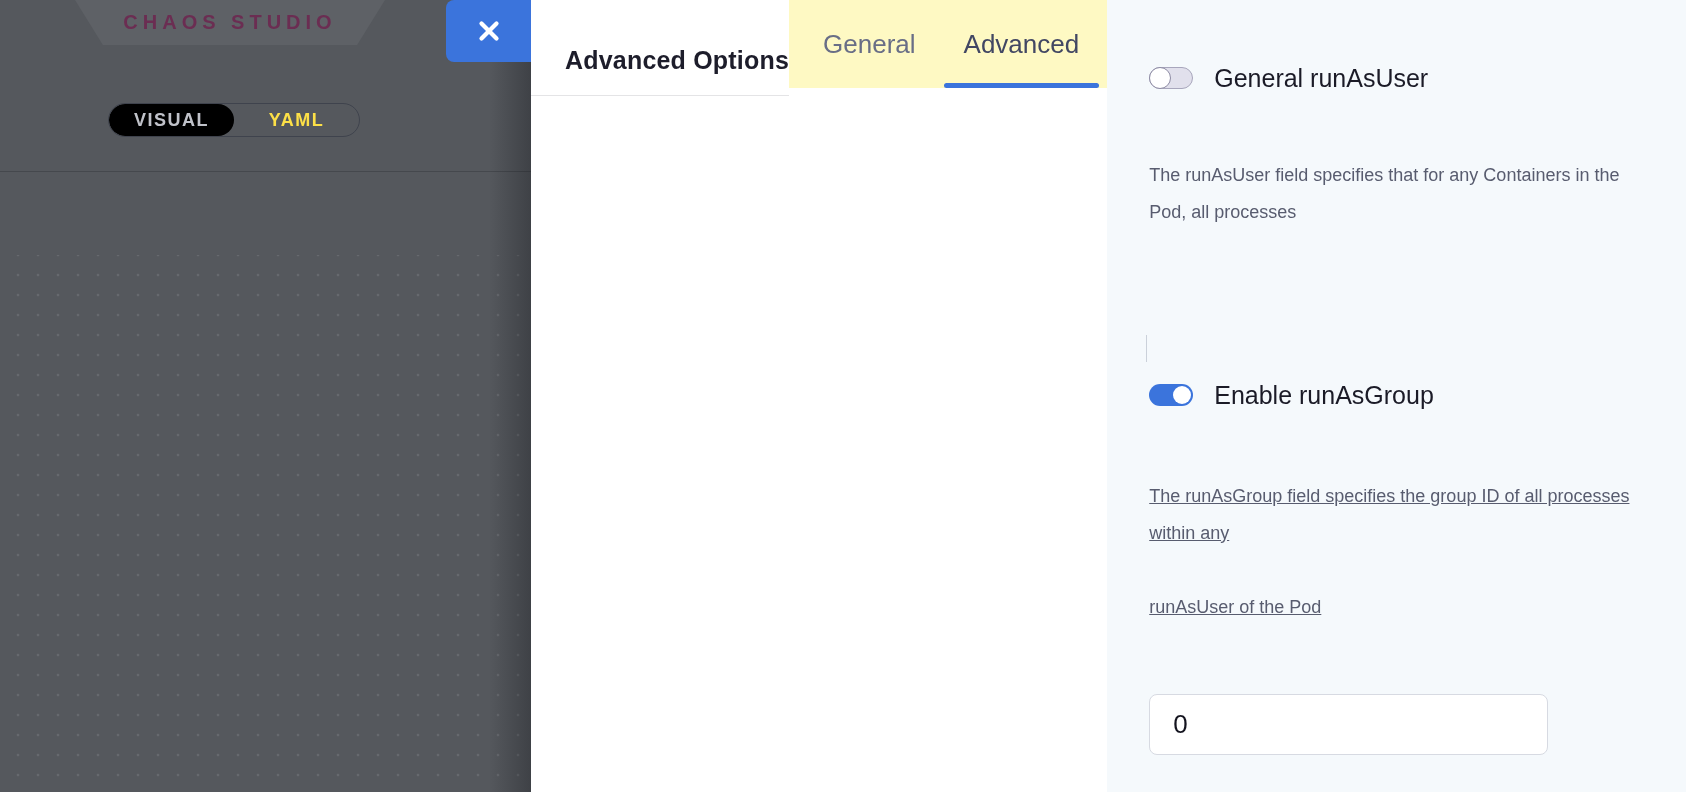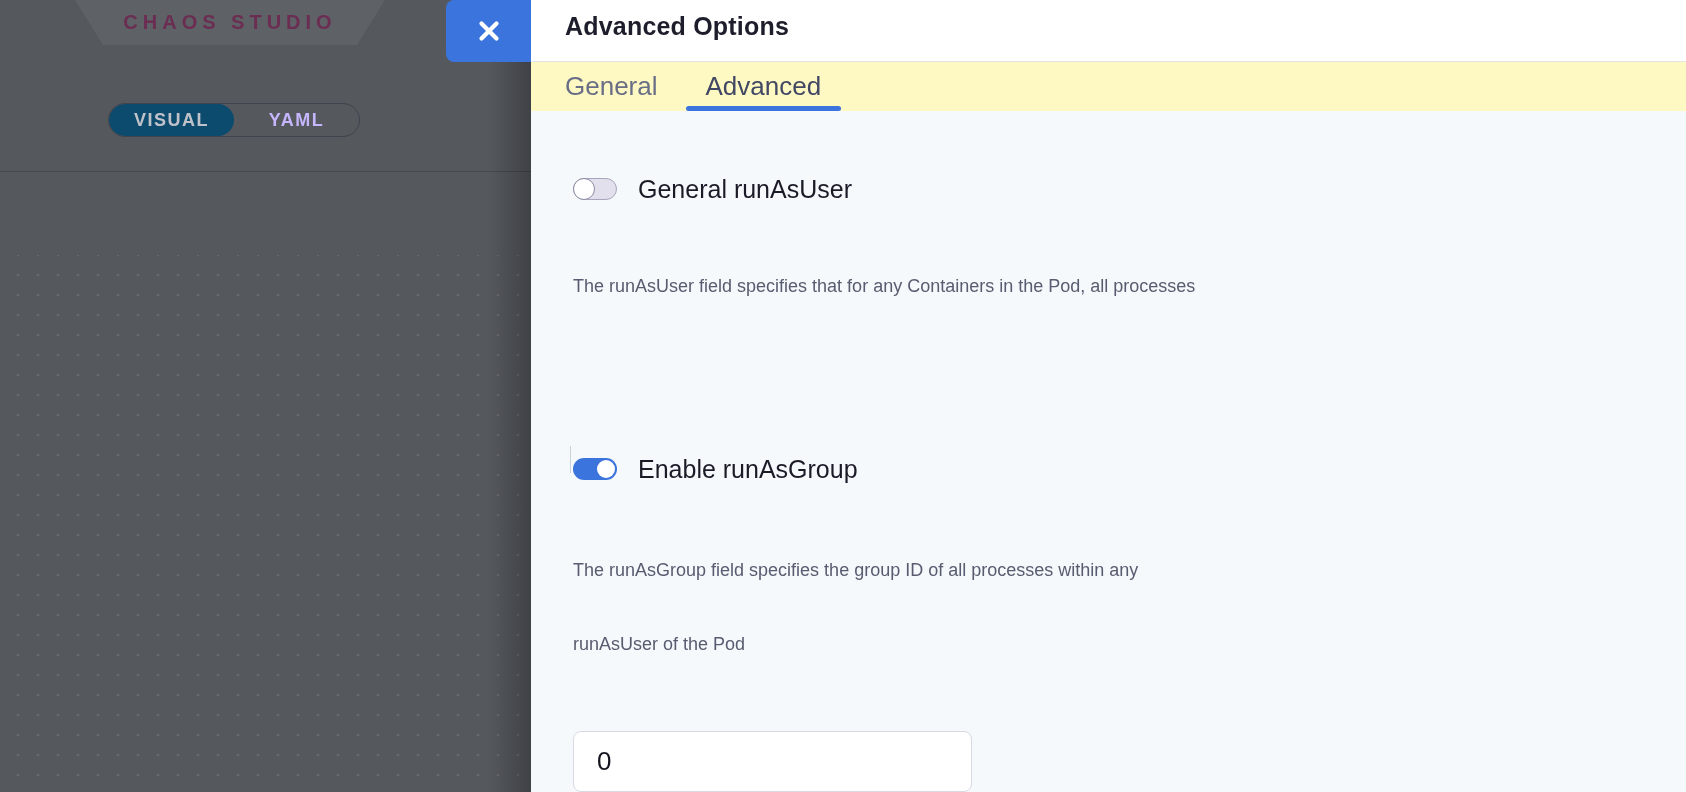--- a/index.html
+++ b/index.html
@@ -43,27 +43,27 @@
     width: 252px; height: 34px;
     border: 1.5px solid #3f434d;
     border-radius: 17px;
     display: flex;
     overflow: hidden;
   }
   .mode-seg {
     flex: 1;
     display: flex; align-items: center; justify-content: center;
     font-size: 18px; font-weight: 700; letter-spacing: 1.5px;
-    color: #c4b5fd;
+    color: #fde047;
     background: transparent;
     border: none;
     cursor: pointer;
   }
   .mode-seg.active {
-    background: #0c4a6e;
+    background: #000000;
     color: #c0c2c9;
     border-radius: 17px;
   }
 
   .app-divider {
     position: absolute;
     left: 0; top: 171px;
     width: 531px; height: 1px;
     background: #45484d;
   }
@@ -97,21 +97,21 @@
     cursor: pointer;
   }
 
   
   .drawer {
     position: absolute;
     left: 531px; top: 0;
     width: 1155px; height: 792px;
     background: #ffffff;
     display: flex;
-    flex-direction: column;
+    flex-direction: row;
   }
   .drawer-header {
     height: 96px;
     padding: 0 0 20px 34px;
     display: flex;
     align-items: flex-end;
     border-bottom: 1px solid #e4e4e6;
   }
   .drawer-title {
     font-size: 25px;
@@ -201,21 +201,21 @@
     margin-top: 27px;
     max-width: 1035px;
     font-size: 18px;
     line-height: 37px;
     color: #585c6f;
     white-space: pre-line;
   }
   .desc .line { display: block; }
 
   .row-2 { margin-top: 112px; }
-  .desc-2 { margin-top: 31px; }
+  .desc-2 { margin-top: 31px; text-decoration: underline; }
 
   .caret-artifact {
     position: absolute;
     left: 39px;
     width: 1px; height: 27px;
     background: #b9c0cc;
     opacity: 0.7;
   }
 
   .num-input {

